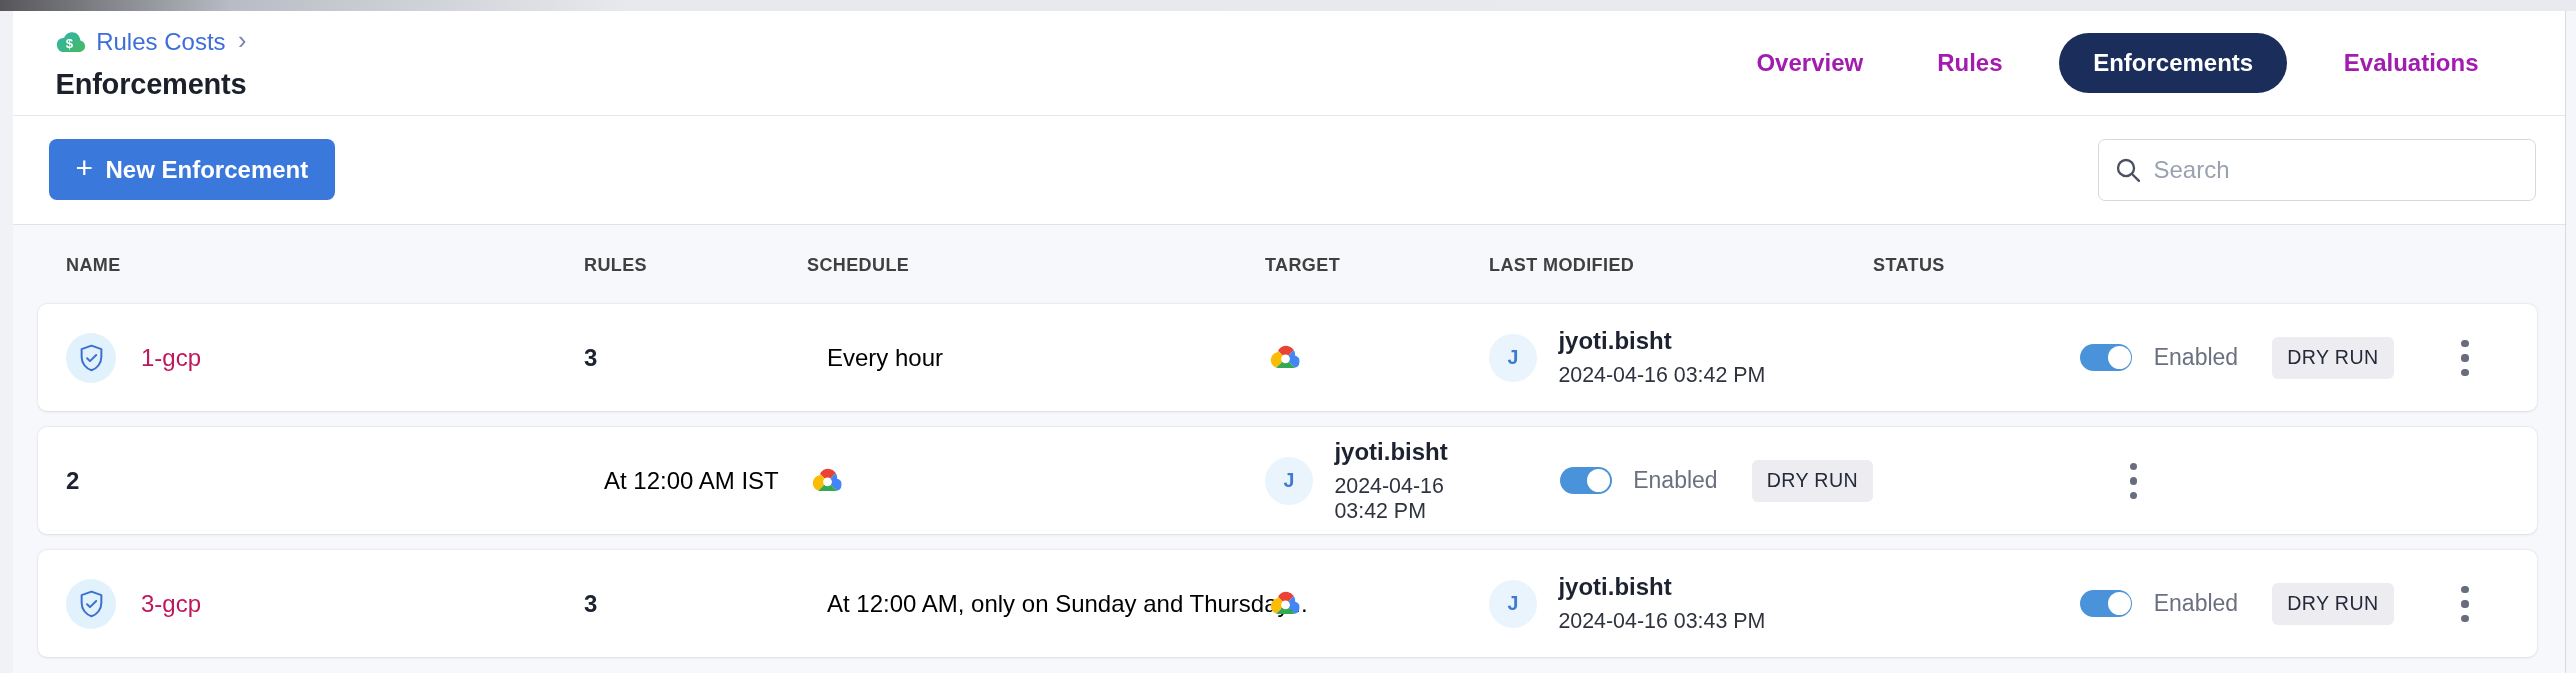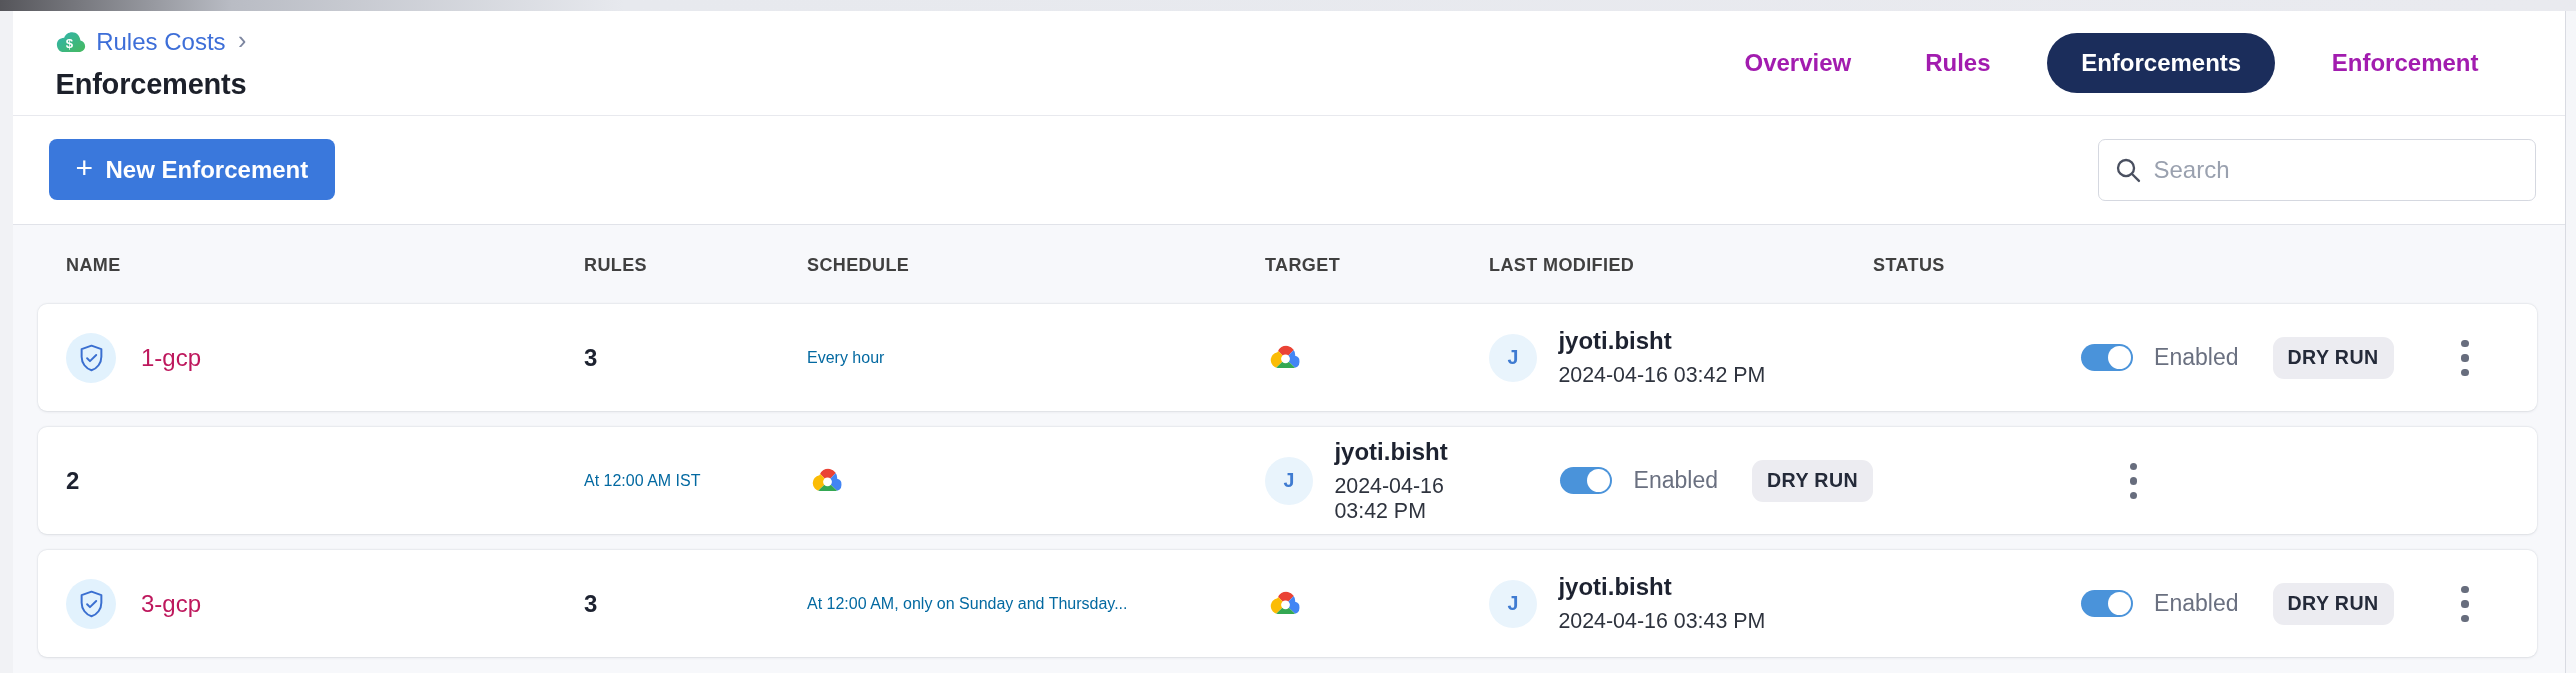--- a/index.html
+++ b/index.html
@@ -77,43 +77,43 @@
     box-shadow:0 0.9px 2.7px rgba(40,50,70,.10), 0 0 0 0.9px rgba(40,50,70,.03);
     cursor:pointer;
   }
   .cell-name{ display:flex; align-items:center; gap:25px; }
   .shield-badge{
     width:50px; height:50px; border-radius:50%; background:#e2f2fd; flex:0 0 auto;
     display:flex; align-items:center; justify-content:center;
   }
   .name-text{ font-size:24px; font-weight:400; color:#be185d; }
   .rules-text{ font-size:24px; font-weight:700; color:#1d2230; }
-  .schedule-text{ font-size:16px; color:#0369a1; white-space:nowrap; overflow:visible; }
+  .schedule-text{ font-size:24px; color:#000000; white-space:nowrap; overflow:visible;margin-left:20px; }
   .gcp-icon{ width:41px; height:34px; display:block; }
   .cell-modified{ display:flex; align-items:center; gap:21.4px; }
   .avatar{
     width:48px; height:48px; border-radius:50%; background:#e9f4fc; flex:0 0 auto;
     display:flex; align-items:center; justify-content:center;
     color:#3f7bd1; font-size:19.6px; font-weight:700;
   }
   .mod-name{ font-size:24px; font-weight:700; color:#1d2230; }
   .mod-date{ font-size:21.4px; color:#2e333e; margin-top:8px; }
   .cell-status{ display:flex; align-items:center;justify-content:flex-end; }
   .toggle{
     width:52px; height:27px; border-radius:14.3px; background:#4a93da; position:relative;
     margin-left:5.3px; cursor:pointer; flex:0 0 auto; border:none;
   }
   .toggle .knob{
     position:absolute; right:1.8px; top:1.8px; width:23px; height:23px; border-radius:50%;
     background:#ffffff;
   }
   .status-label{ font-size:23px; color:#6a7080; margin-left:21.4px; }
   .mode-badge{
-    margin-left:34px; background:#ececf1; color:#242a39; font-size:19.6px; font-weight:700;
-    letter-spacing:0.4px; padding:9.8px 15px; border-radius:11px; white-space:nowrap;
+    margin-left:34px; background:#ececf1; color:#242a39; font-size:19.6px; font-weight:400;
+    letter-spacing:0.4px; padding:9.8px 15px; border-radius:6px; white-space:nowrap;
   }
   .kebab{
     width:53px; height:62px; display:flex; flex-direction:column; gap:7.1px;
     align-items:center; justify-content:center; cursor:pointer; background:none; border:none;
     justify-self:center;
   }
   .kebab i{ width:7.1px; height:7.1px; border-radius:50%; background:#676d7d; display:block; }
 </style>
 </head>
 <body>
@@ -140,21 +140,21 @@
         <a href="#">Rules Costs</a>
         <span class="crumb-chevron">›</span>
       </div>
       <h1 class="page-title">Enforcements</h1>
     </div>
 
     <nav class="module-nav">
       <a class="nav-item">Overview</a>
       <a class="nav-item">Rules</a>
       <a class="nav-item active">Enforcements</a>
-      <a class="nav-item">Enforcement</a>
+      <a class="nav-item">Evaluations</a>
     </nav>
   </header>
 
   <div class="toolbar">
     <button class="btn-primary">
       <span class="btn-plus">+</span>
       <span>New Enforcement</span>
     </button>
     <div class="search-wrap">
       <svg class="search-icon" viewBox="0 0 32 32">

